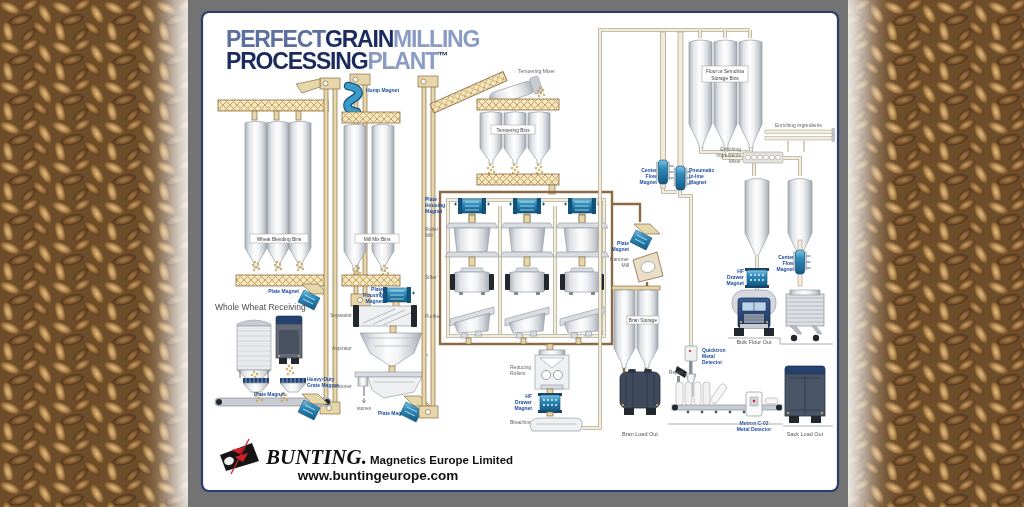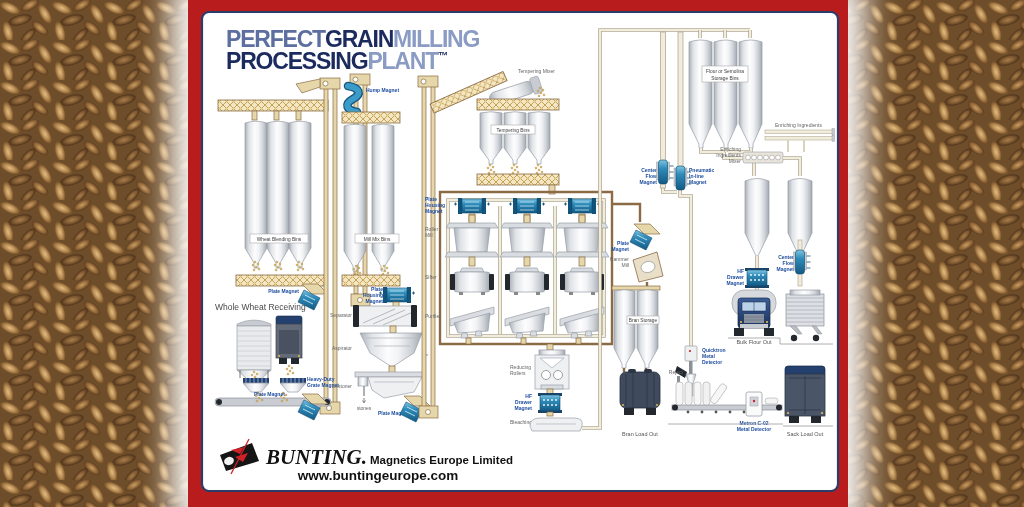--- a/index.html
+++ b/index.html
@@ -1,19 +1,19 @@
 <!DOCTYPE html>
 <html><head>
 <meta charset="utf-8">
 <style>
   html,body{margin:0;padding:0;}
   body{width:1024px;height:507px;overflow:hidden;background:#6e4d2a;}
   .stage{position:relative;width:1024px;height:507px;}
   .bg{position:absolute;left:0;top:0;}
-  .panel{position:absolute;left:188px;top:0;width:660px;height:507px;background:#b91c1c;
+  .panel{position:absolute;left:188px;top:0;width:660px;height:507px;background:#737373;
          box-shadow:0 0 28px 18px rgba(255,255,255,.95);}
   .panel svg{position:absolute;left:0;top:0;font-family:"Liberation Sans",sans-serif;}
   
   .tt{font:bold 23px "Liberation Sans",sans-serif;letter-spacing:-1.2px;}
   .lb{font:bold 5px "Liberation Sans",sans-serif;fill:#1c4c9e;}
   .lg{font:5px "Liberation Sans",sans-serif;fill:#666;}
   .bx{font:4.8px "Liberation Sans",sans-serif;fill:#3c3c3c;}
   .sec{font:8.5px "Liberation Sans",sans-serif;fill:#4a4a4a;}
   .out{font:5.5px "Liberation Sans",sans-serif;fill:#555;}
   .air{font:italic 3.8px "Liberation Sans",sans-serif;fill:#777;}

